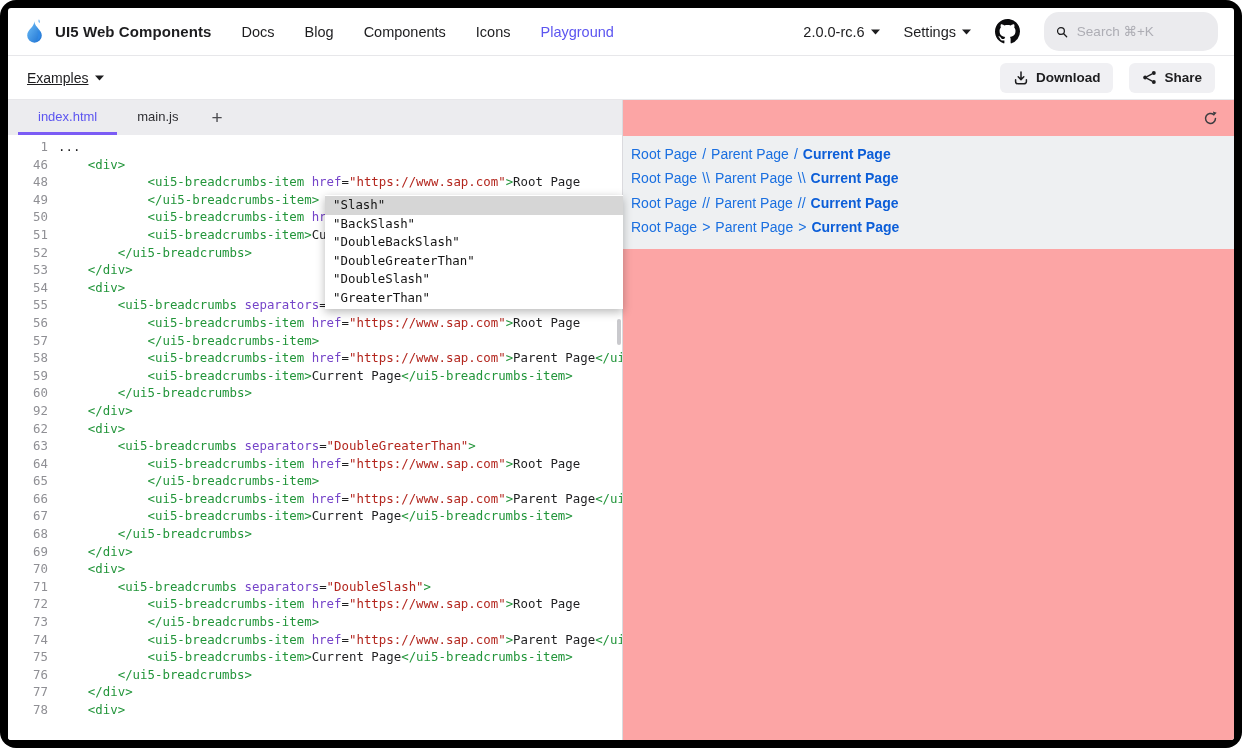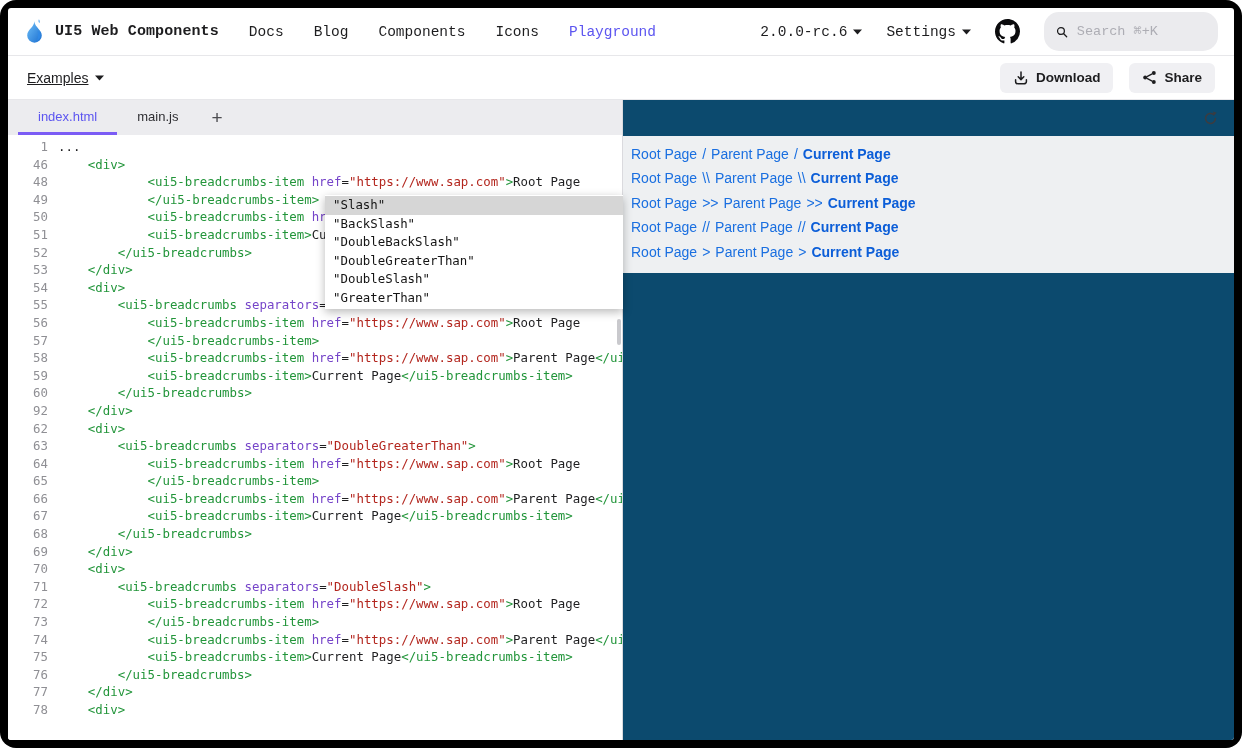--- a/index.html
+++ b/index.html
@@ -1,21 +1,21 @@
 <!DOCTYPE html>
 <html style="--bc-link: #1a6fe0; --bc-current: #0c5ed8;"><head>
 <meta charset="utf-8">
 <style>
   html,body{margin:0;padding:0;}
   body{width:1242px;height:748px;overflow:hidden;background:#fff;font-family:"Liberation Sans",sans-serif;}
   .frame{position:absolute;inset:0;width:1242px;height:748px;background:#000;border-radius:16px;}
   .page{position:absolute;inset:8px;background:#fff;border-radius:3px;overflow:hidden;color:#1d1d1f;}
 
   
-  .topbar{height:48px;display:flex;align-items:center;padding:0 16px;border-bottom:1px solid #e7e7ea;box-sizing:border-box;font-family:Liberation Mono, monospace;}
+  .topbar{height:48px;display:flex;align-items:center;padding:0 16px;border-bottom:1px solid #e7e7ea;box-sizing:border-box;}
   .brand{display:flex;align-items:center;gap:9px;margin-right:30px;cursor:pointer;}
   .brand-title{font-size:15px;font-weight:700;letter-spacing:.1px;}
   .mainnav{display:flex;gap:30px;font-size:14.5px;}
   .mainnav a{color:#1d1d1f;text-decoration:none;cursor:pointer;}
   .mainnav a.active{color:#5c55f0;}
   .top-right{margin-left:auto;display:flex;align-items:center;gap:24px;}
   .menu-label{display:flex;align-items:center;gap:6px;font-size:14.5px;cursor:pointer;}
   .caret{display:inline-block;}
   .gh{display:flex;align-items:center;cursor:pointer;}
   .search-pill{display:flex;align-items:center;gap:7px;background:#ebebee;border-radius:15px;height:39px;width:150px;padding:0 12px;}
@@ -40,21 +40,21 @@
   .code-line{display:flex;height:17.6px;white-space:pre;}
   .ln{flex:none;width:40px;text-align:right;color:#8f8f94;}
   .lt{padding-left:10px;color:#1f1f21;}
   .tok-tag{color:#22953a;}
   .tok-attr{color:#7544c9;}
   .tok-str{color:#b3261e;}
   .tok-pl{color:#1f1f21;}
   .scroll-thumb{position:absolute;right:1px;top:219px;width:4px;height:26px;background:#c9c9cd;border-radius:2px;cursor:pointer;}
 
   
-  .preview-pane{flex:1;display:flex;flex-direction:column;background:#0c4a6e;min-width:0;}
+  .preview-pane{flex:1;display:flex;flex-direction:column;background:#fca5a5;min-width:0;}
   .preview-toolbar{height:36px;flex:none;display:flex;align-items:center;justify-content:flex-end;padding-right:16px;}
   .refresh-btn{cursor:pointer;display:flex;align-items:center;}
   .preview-content{background:#eef0f2;padding:6px 10px 9px 8px;}
   .bc-row{font-size:14px;line-height:24.4px;white-space:nowrap;}
   .bc-link{color:var(--bc-link,#1a6fe0);text-decoration:none;cursor:pointer;}
   .bc-sep{color:var(--bc-link,#1a6fe0);margin:0 5px;}
   .bc-current{font-weight:700;color:var(--bc-current,#0c5ed8);}
 
   
   .autocomplete{position:absolute;left:317px;top:187px;width:298px;background:#fff;box-shadow:0 3px 9px rgba(0,0,0,.28);font-family:"DejaVu Sans Mono",monospace;font-size:12.4px;z-index:20;padding:1px 0;}
@@ -297,21 +297,20 @@
           <span class="refresh-btn">
             <svg width="15" height="15" viewBox="0 0 16 16">
               <path d="M13.3 8 a5.3 5.3 0 1 1 -1.8 -4" fill="none" stroke="#3c3c40" stroke-width="1.6" stroke-linecap="round"></path>
               <polygon points="10.6,0.6 14.6,1.8 11.5,4.8" fill="#3c3c40"></polygon>
             </svg>
           </span>
         </div>
         <div class="preview-content" id="preview-mount" style="background: rgb(238, 240, 242);">
             <div class="bc-row"><a class="bc-link">Root Page</a><span class="bc-sep">/</span><a class="bc-link">Parent Page</a><span class="bc-sep">/</span><span class="bc-current">Current Page</span></div>
             <div class="bc-row"><a class="bc-link">Root Page</a><span class="bc-sep">\\</span><a class="bc-link">Parent Page</a><span class="bc-sep">\\</span><span class="bc-current">Current Page</span></div>
-            <div class="bc-row"><a class="bc-link">Root Page</a><span class="bc-sep">&gt;&gt;</span><a class="bc-link">Parent Page</a><span class="bc-sep">&gt;&gt;</span><span class="bc-current">Current Page</span></div>
             <div class="bc-row"><a class="bc-link">Root Page</a><span class="bc-sep">//</span><a class="bc-link">Parent Page</a><span class="bc-sep">//</span><span class="bc-current">Current Page</span></div>
             <div class="bc-row"><a class="bc-link">Root Page</a><span class="bc-sep">&gt;</span><a class="bc-link">Parent Page</a><span class="bc-sep">&gt;</span><span class="bc-current">Current Page</span></div>
           </div>
       </div>
     </div>
 
     <div class="autocomplete" id="ac-mount">
         <div class="ac-item selected">"Slash"</div>
         <div class="ac-item">"BackSlash"</div>
         <div class="ac-item">"DoubleBackSlash"</div>

